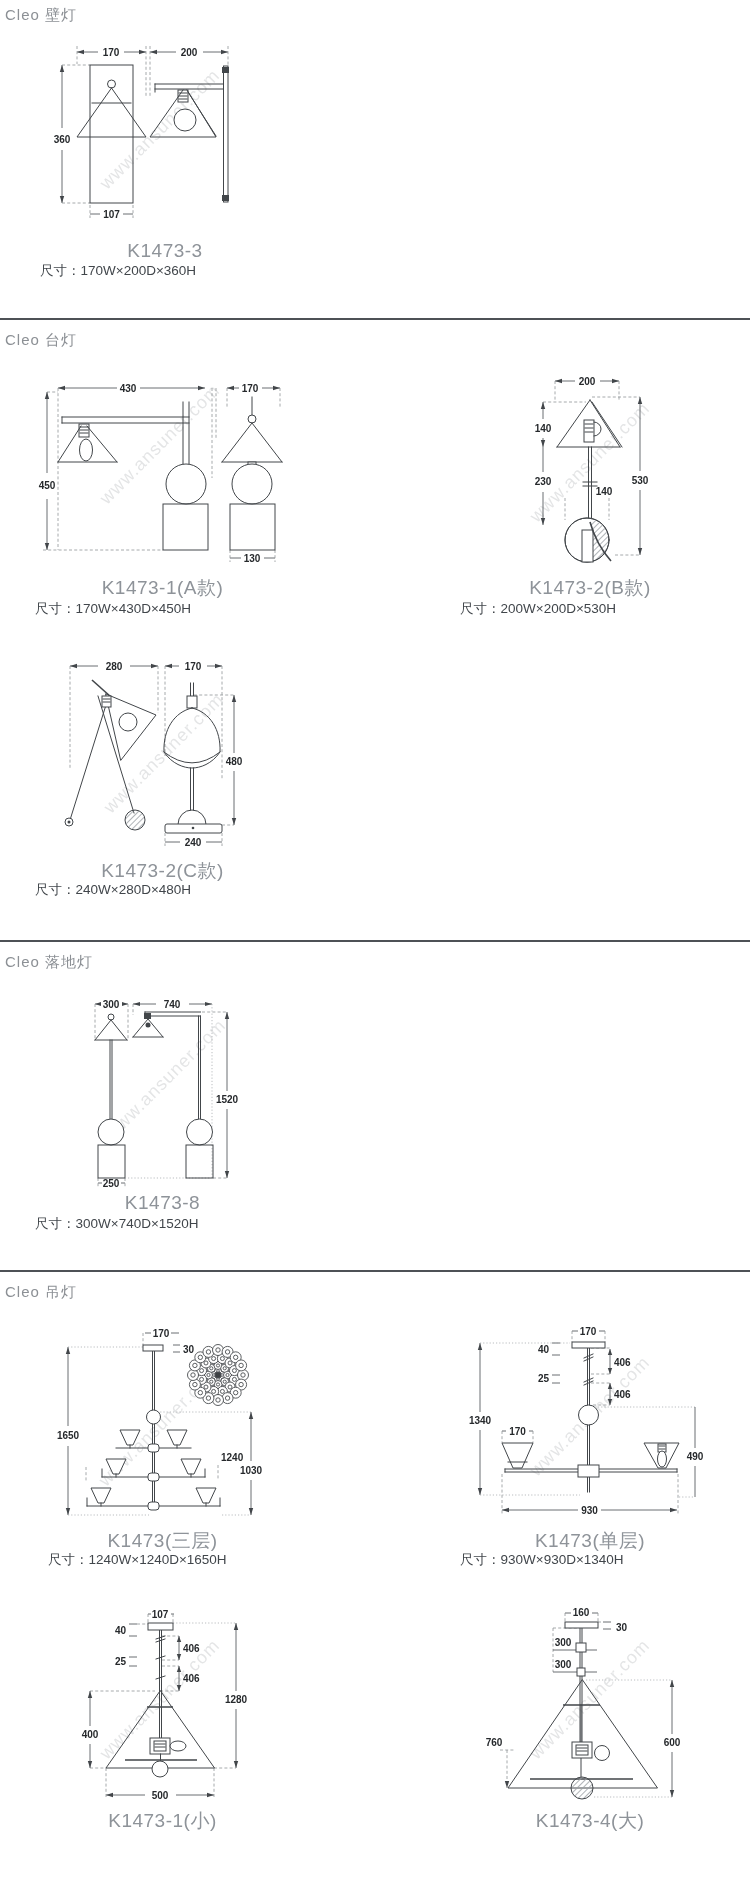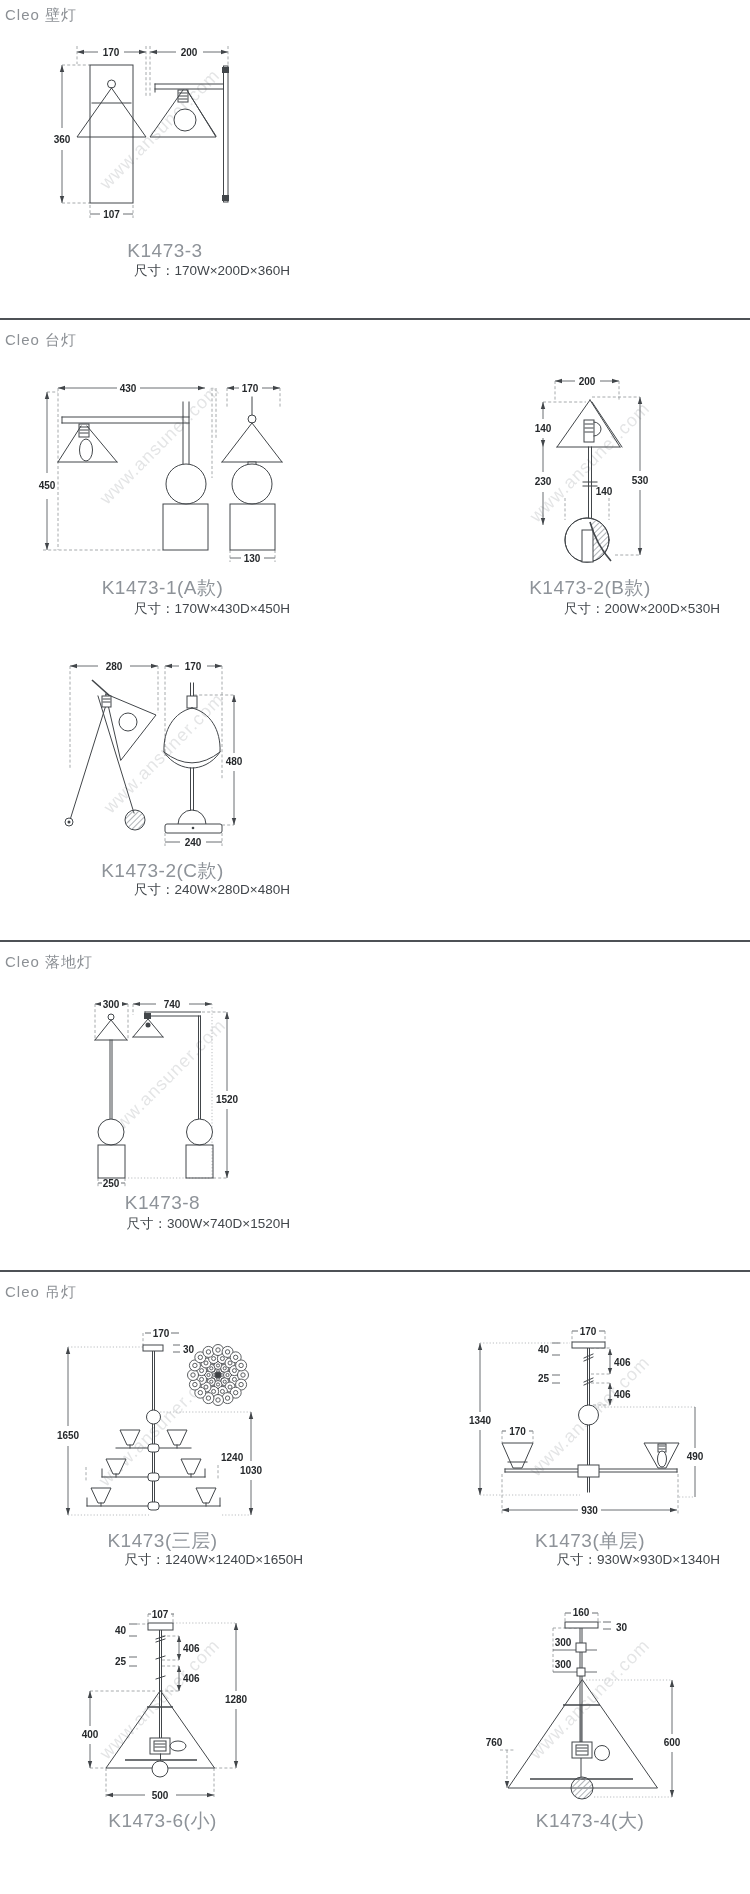--- a/index.html
+++ b/index.html
@@ -1,21 +1,21 @@
 <!DOCTYPE html>
 <html><head>
 <meta charset="utf-8">
 <style>
 *{margin:0;padding:0;box-sizing:border-box}
 body{background:#fff;font-family:"Liberation Sans",sans-serif}
 .page{position:relative;width:750px;height:1894px;background:#fff;overflow:hidden}
 .abs{position:absolute}
 .sec-h{font-size:15px;color:#8c9095;letter-spacing:1px}
 .code{font-size:19px;color:#8e9399;text-align:center;letter-spacing:0.5px}
-.size{font-size:13.5px;color:#41464b;text-align:right}
+.size{font-size:13.5px;color:#41464b;text-align:left}
 .sep{position:absolute;left:0;width:750px;height:2px;background:#4d5156}
 .wm{position:absolute;width:190px;text-align:center;font-size:18px;color:rgba(120,125,130,0.20);transform:rotate(-45deg);white-space:nowrap;pointer-events:none;letter-spacing:1px}
 svg{position:absolute;overflow:visible}
 .ln{stroke:#42464a;stroke-width:1;fill:none;stroke-linecap:square}
 .ln2{stroke:#42464a;stroke-width:1.6;fill:none}
 .lnf{fill:#fff;stroke:#42464a;stroke-width:1}
 .dim{stroke:#5a5e62;stroke-width:0.9;fill:none}
 .dsh{stroke:#909498;stroke-width:0.8;fill:none;stroke-dasharray:3 2.2}
 .dot{stroke:#a8acb0;stroke-width:0.8;fill:none;stroke-dasharray:1.2 2}
 .fil{fill:#42464a;stroke:none}
@@ -468,21 +468,21 @@
       <path class="ln" d="M105,86L51,163H159Z"></path>
       <path class="ln2" d="M92,102H118 M70,155H142"></path>
       <rect class="lnf" x="95" y="133" width="20" height="16"></rect>
       <rect class="ln" x="99" y="136" width="12" height="10"></rect>
       <path class="ln" d="M100,139h10 M100,142h10"></path>
       <ellipse class="lnf" cx="123" cy="141" rx="8" ry="5"></ellipse>
       <path class="ln" d="M105.5,149V156"></path>
       <circle class="lnf" cx="105" cy="164" r="8"></circle>
     </g>
   </svg>
-  <div class="abs code" style="left:35px;top:1808px;width:255px">K1473-6(小)</div>
+  <div class="abs code" style="left:35px;top:1808px;width:255px">K1473-1(小)</div>
 
   <svg style="left:420px;top:1605px" width="285" height="200" viewBox="0 0 285 200">
     <defs>
       <pattern id="pat-d" width="4" height="4" patternTransform="rotate(45)" patternUnits="userSpaceOnUse">
         <line x1="0" y1="0" x2="0" y2="4" stroke="#9aa0a4" stroke-width="1.6"></line>
       </pattern>
     </defs>
     <g>
       <path class="dim" d="M145,8h6 M172,8h6 M183,17h8 M183,24h8"></path>
       <path class="dsh" d="M145,8V17 M178,8V17 M178,17H183 M133,23H158 M133,23V67"></path>

